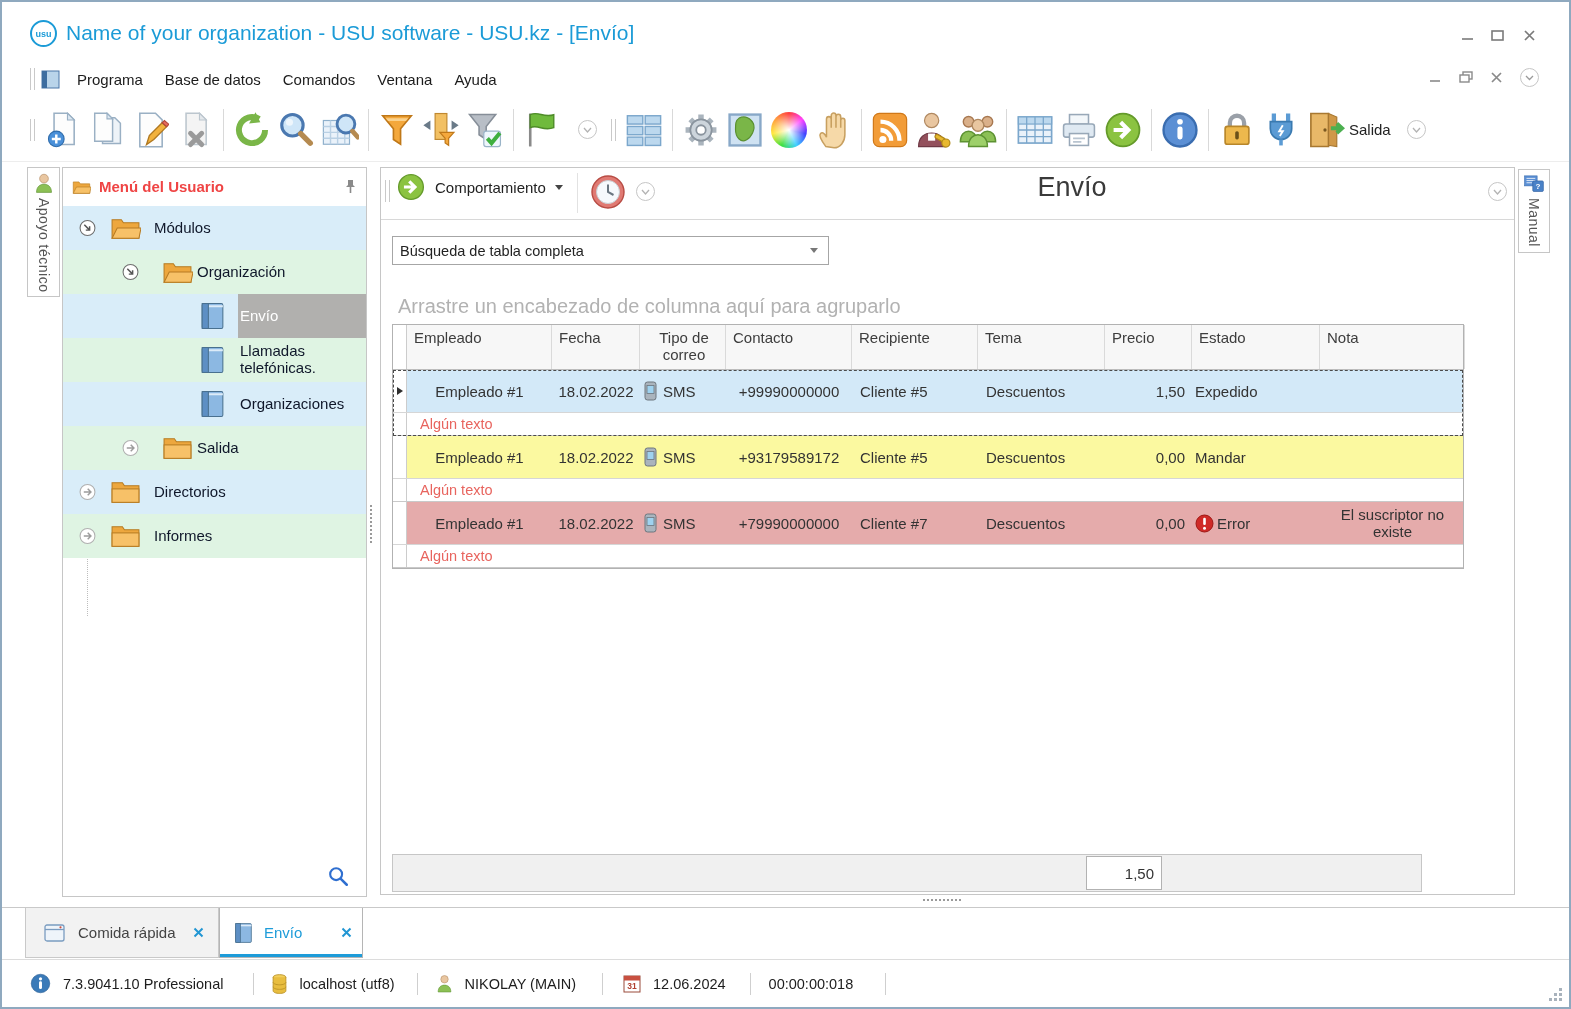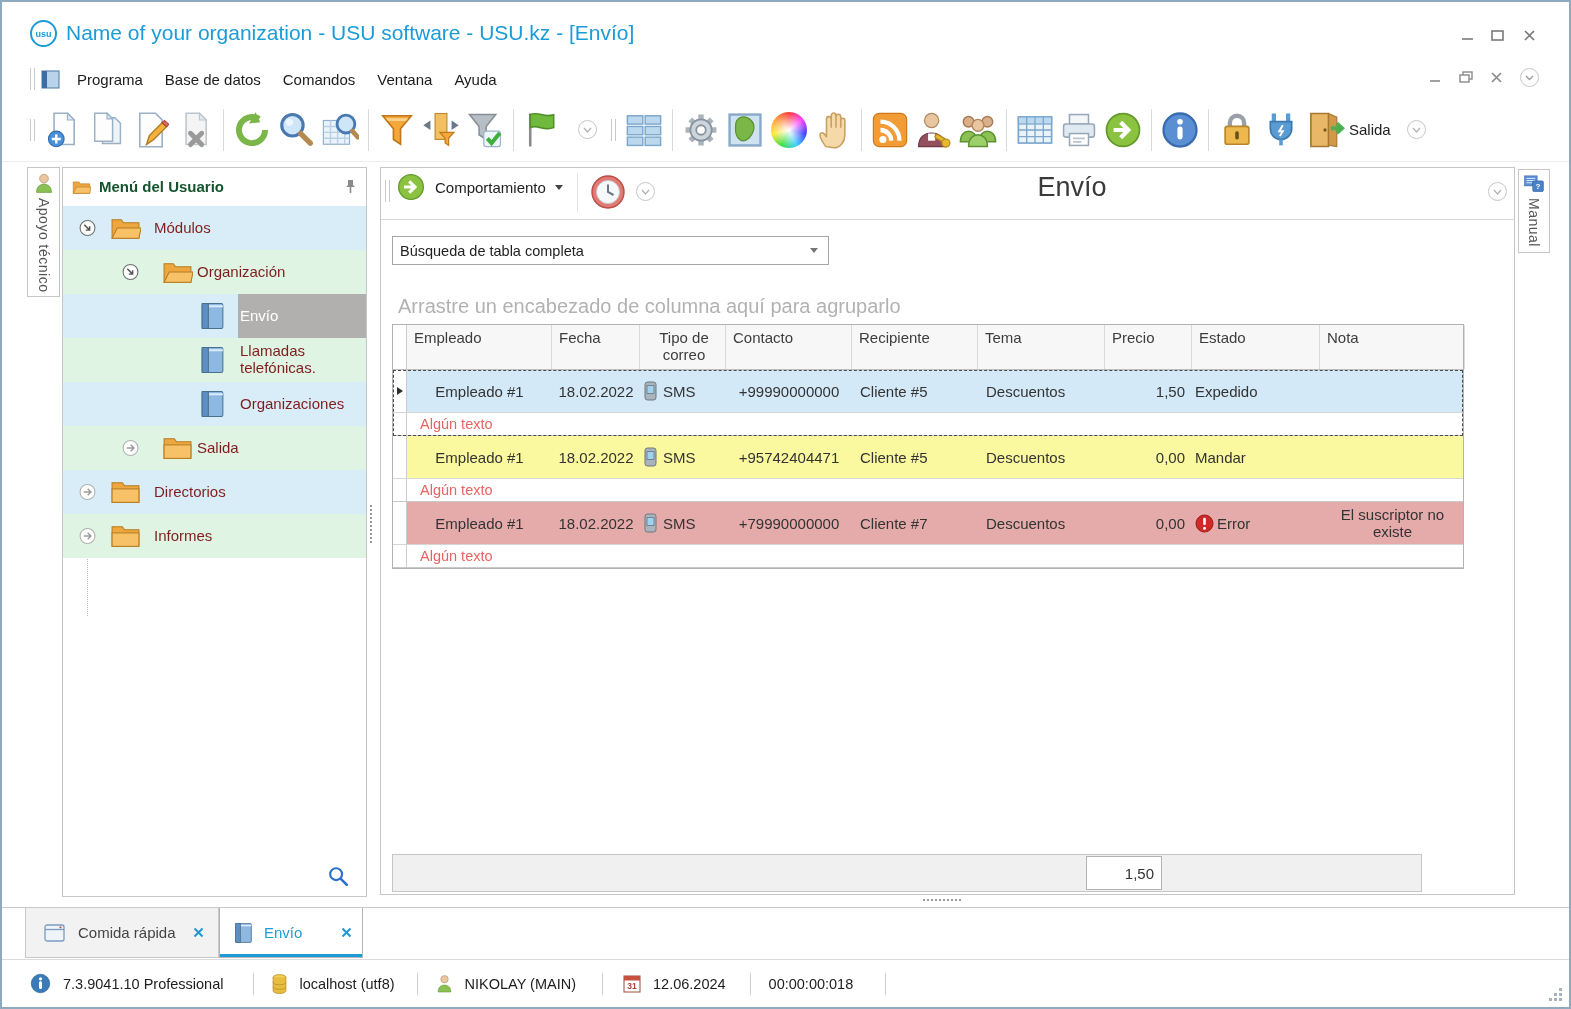--- a/index.html
+++ b/index.html
@@ -33,28 +33,28 @@
      background: radial-gradient(circle at 50% 50%, #ffffff 0%, rgba(255,255,255,0) 65%),
                  conic-gradient(#ff4040,#ff40ff,#4040ff,#40d0ff,#40e040,#ffe840,#ffa040,#ff4040); }
 
   
   .vtab { background:#fff; border:1px solid #c6c6c6; display:flex; flex-direction:column; align-items:center; padding-top:5px; }
   .vtab .vlabel { writing-mode:vertical-rl; font-size:14px; color:#555; margin-top:5px; letter-spacing:0.5px; }
 
   
   #sidebar { position:absolute; left:60px; top:165px; width:305px; height:730px; background:#fff; border:1px solid #c6c6c6; }
   #sidebar-header { position:absolute; left:0; top:0; width:100%; height:37px; display:flex; align-items:center; padding:0 9px; }
-  #sidebar-title { font-size:15px; font-weight:bold; color:#14532d; margin-left:8px; flex:1; }
+  #sidebar-title { font-size:15px; font-weight:bold; color:#ef4444; margin-left:8px; flex:1; }
   #tree { position:absolute; left:0; top:38px; width:303px; }
   .tree-row { position:relative; height:44px; }
   .tree-row.bg-blue  { background:#d9edf9; }
   .tree-row.bg-green { background:#dff4e3; }
   .tree-exp  { position:absolute; top:50%; transform:translateY(-50%); }
   .tree-ic   { position:absolute; top:50%; transform:translateY(-50%); }
-  .tree-lb   { position:absolute; top:50%; transform:translateY(-50%); font-size:15px; color:#7f1d1d;
+  .tree-lb   { position:absolute; top:50%; transform:translateY(-50%); font-size:15px; color:#0f172a;
                max-width:122px; line-height:1.12; z-index:2; }
   .tree-sel-bg { position:absolute; left:175px; right:0; top:0; bottom:0; background:#b1b0ae; z-index:1; }
   .tree-row.selected .tree-lb { color:#fff; }
   .dotline-v { position:absolute; border-left:1px dotted #bdbdbd; width:0; }
   .dotline-h { position:absolute; border-top:1px dotted #bdbdbd; height:0; }
 
   
   #main-panel { position:absolute; left:378px; top:165px; width:1135px; height:728px; background:#fff; border:1px solid #c6c6c6; }
   #main-head-line { position:absolute; left:379px; top:217px; width:1133px; height:1px; background:#d8d8d8; }
   #behavior-btn { position:absolute; left:394px; top:170px; display:flex; align-items:center; gap:9px; }
@@ -600,21 +600,21 @@
         <div class="g-cell al-c">18.02.2022</div>
         <div class="g-cell al-l tipo-cell">
           <span>
             <svg width="13" height="20" viewBox="0 0 13 20">
               <rect x="1" y="1" width="11" height="18" rx="2.5" fill="#aab4bd" stroke="#6d767e"></rect>
               <rect x="3" y="4.5" width="7" height="8" fill="#9fd2ef" stroke="#6d767e" stroke-width="0.8"></rect>
             </svg>
           </span>
           <span>SMS</span>
         </div>
-        <div class="g-cell al-c">+95742404471</div>
+        <div class="g-cell al-c">+93179589172</div>
         <div class="g-cell al-l">Cliente #5</div>
         <div class="g-cell al-l">Descuentos</div>
         <div class="g-cell al-r">0,00</div>
         <div class="g-cell al-l estado-cell">Mandar</div>
         <div class="g-cell al-c"></div>
       </div>
       <div class="g-row g-preview">
         <div class="g-cell gutter"></div>
         <div class="g-cell pv">Algún texto</div>
       </div>

